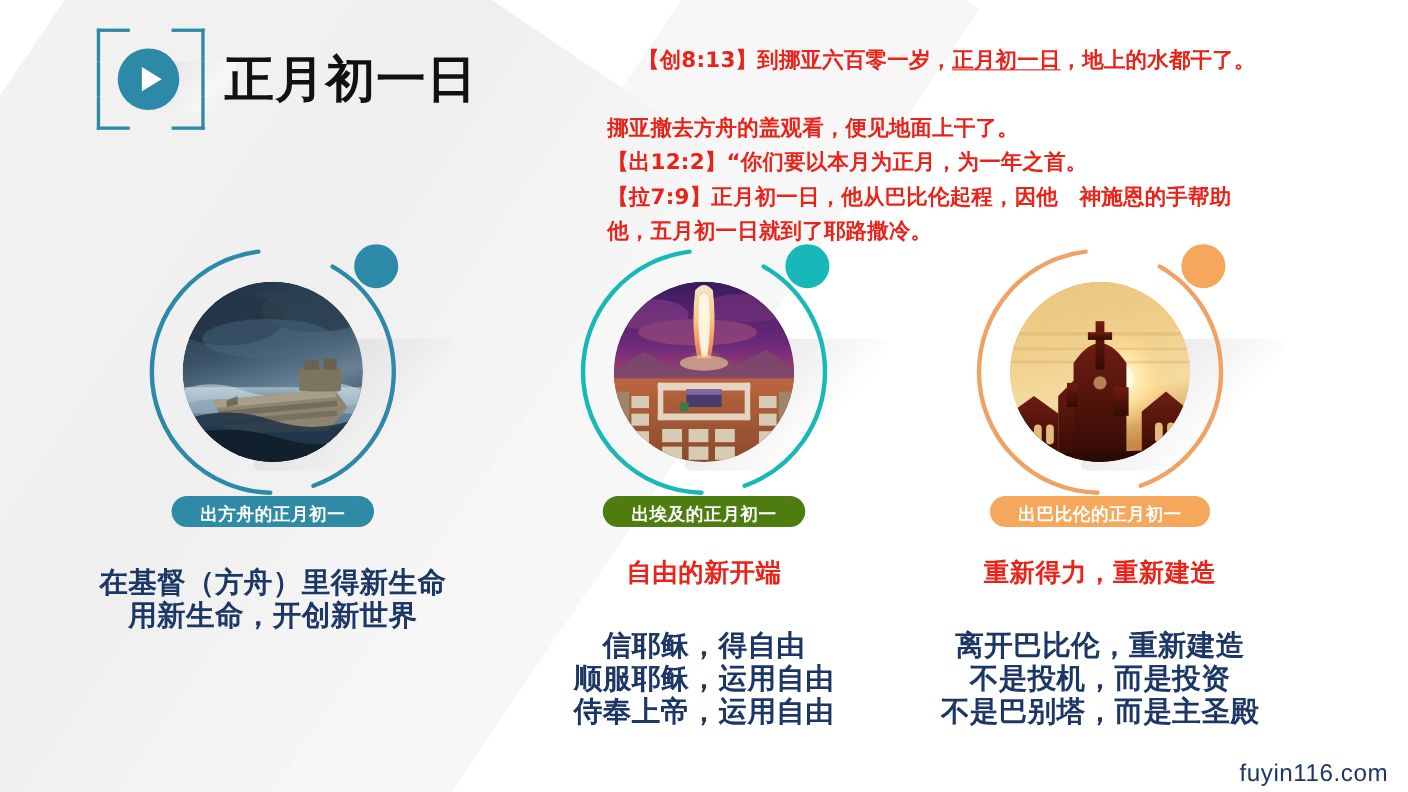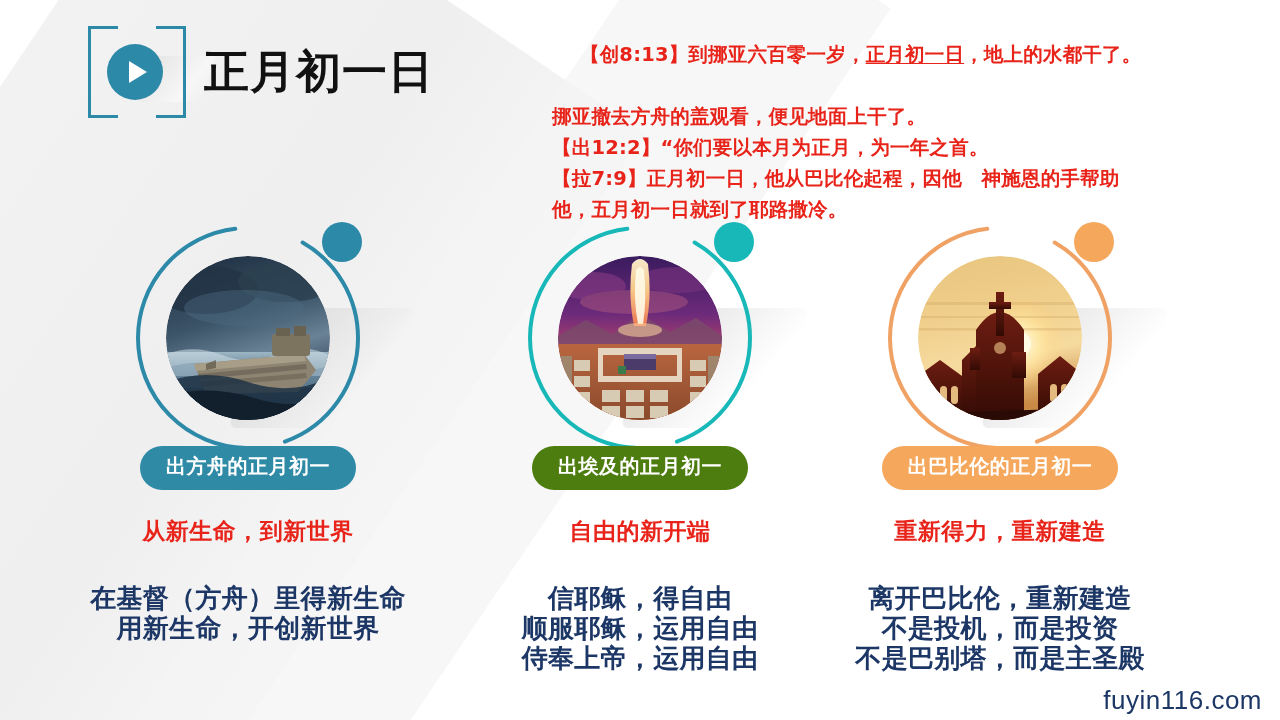--- a/index.html
+++ b/index.html
@@ -92,39 +92,39 @@
     border-radius:50%;
   }
   .photo-shadow {
     position:absolute; left:120px; top:90px; width:150px; height:120px;
     background:linear-gradient(120deg,rgba(200,200,200,.55),rgba(255,255,255,0) 75%);
     transform:skewX(-18deg); z-index:-1; border-radius:8px;
   }
 
   .pill {
     position:relative; margin:-16px auto 0; display:inline-block;
-    padding:7px 26px 10px; border-radius:22px;
-    color:#ffffff; font-size:20px; font-weight:bold; letter-spacing:.5px;
+    padding:7px 26px 0; border-radius:22px;
+    color:#ffffff; font-size:16px; font-weight:bold; letter-spacing:.5px;
     white-space:nowrap; z-index:6;
   }
 
   .headline {
     margin-top:26px; color:#e8241a;
     font-size:23px; font-weight:bold; letter-spacing:.5px; white-space:nowrap;
   }
   .bullets {
     margin-top:36px; color:#1c3766;
     font-size:26px; font-weight:bold; line-height:30px; letter-spacing:.3px;
   }
   .bullets div { white-space:nowrap; }
 
   
   .watermark {
     position:absolute; right:18px; bottom:4px; z-index:9;
-    color:#1c3766; font-size:26px; letter-spacing:.5px;
+    color:#1c3766; font-size:22px; letter-spacing:.5px;
     font-family:"Liberation Sans",sans-serif;
   }
 </style>
 </head>
 <body>
 
 <div class="bg-band"></div>
 
 <div class="header">
   <div class="logo-mark">
@@ -197,21 +197,20 @@
               <path d="M30 46 L40 42 L40 50 L30 52 Z" fill="#5d5647" opacity=".7"></path>
             </g>
             <path d="M0 126 Q40 112 82 126 T164 122 L164 164 L0 164 Z" fill="#1e3344" opacity=".85"></path>
             <path d="M0 140 Q44 128 88 142 T164 138 L164 164 L0 164 Z" fill="#12202e"></path>
           </g>
         </svg>
       </div>
       <div class="accent-dot" style="background:#2d89a8"></div>
     </div>
     <div class="pill" style="background:#2f8aa6">出方舟的正月初一</div>
-    <div class="headline">从新生命，到新世界</div>
     <div class="bullets">
       <div>在基督（方舟）里得新生命</div>
       <div>用新生命，开创新世界</div>
     </div>
   </div>
 
   <div class="col c2">
     <div class="ring-wrap">
       <div class="photo-shadow"></div>
       <svg class="ring-svg" width="240" height="240" viewBox="0 0 240 240">

